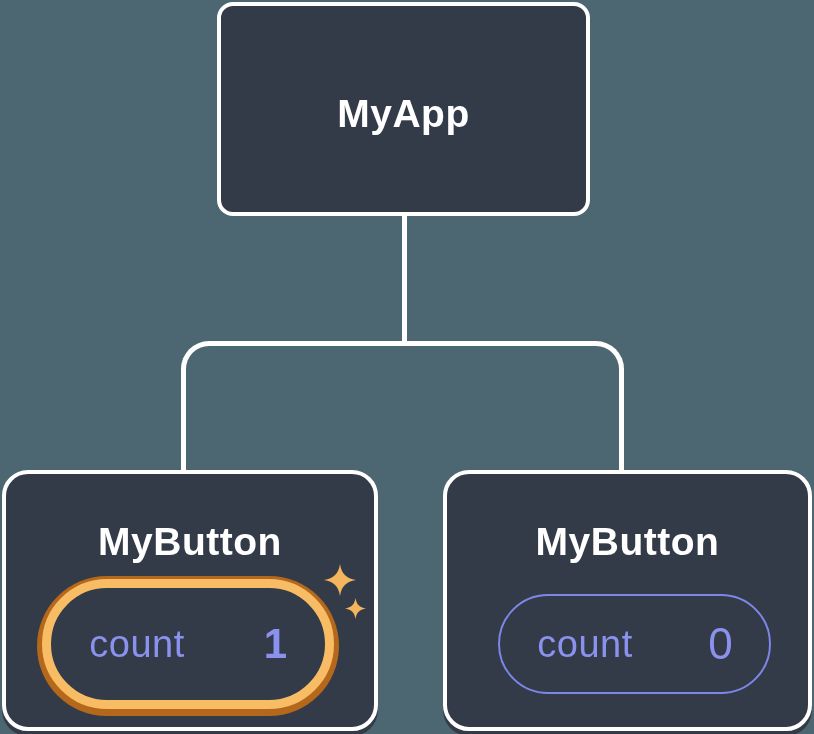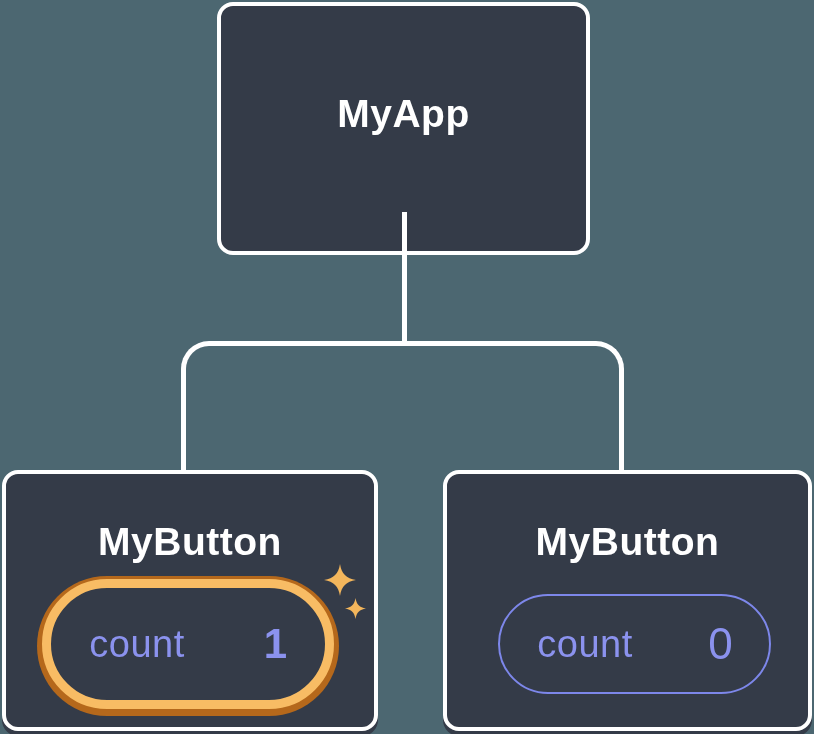--- a/index.html
+++ b/index.html
@@ -10,22 +10,22 @@
     background:#4C6771;
     overflow:hidden;
   }
   .node{
     position:absolute;
     background:#343B48;
     border:4px solid #FFFFFF;
     border-radius:16px;
     box-sizing:border-box;
   }
-  .node-root{left:217px;top:2px;width:373px;height:253px;}
-  .node-child{box-shadow:0 5px 0 0 #343B48;}
+  .node-root{left:217px;top:2px;width:373px;height:214px;}
+  .node-child{box-shadow:0 5px 0 0 #343B48;border-radius:26px;}
   .node-child-left{left:2px;top:470px;width:376px;height:261px;}
   .node-child-right{left:443px;top:470px;width:369px;height:261px;}
   .node-title{
     position:absolute;left:0;right:0;
     text-align:center;
     color:#FFFFFF;
     font-size:39px;
     font-weight:600;
     letter-spacing:0.5px;
   }

